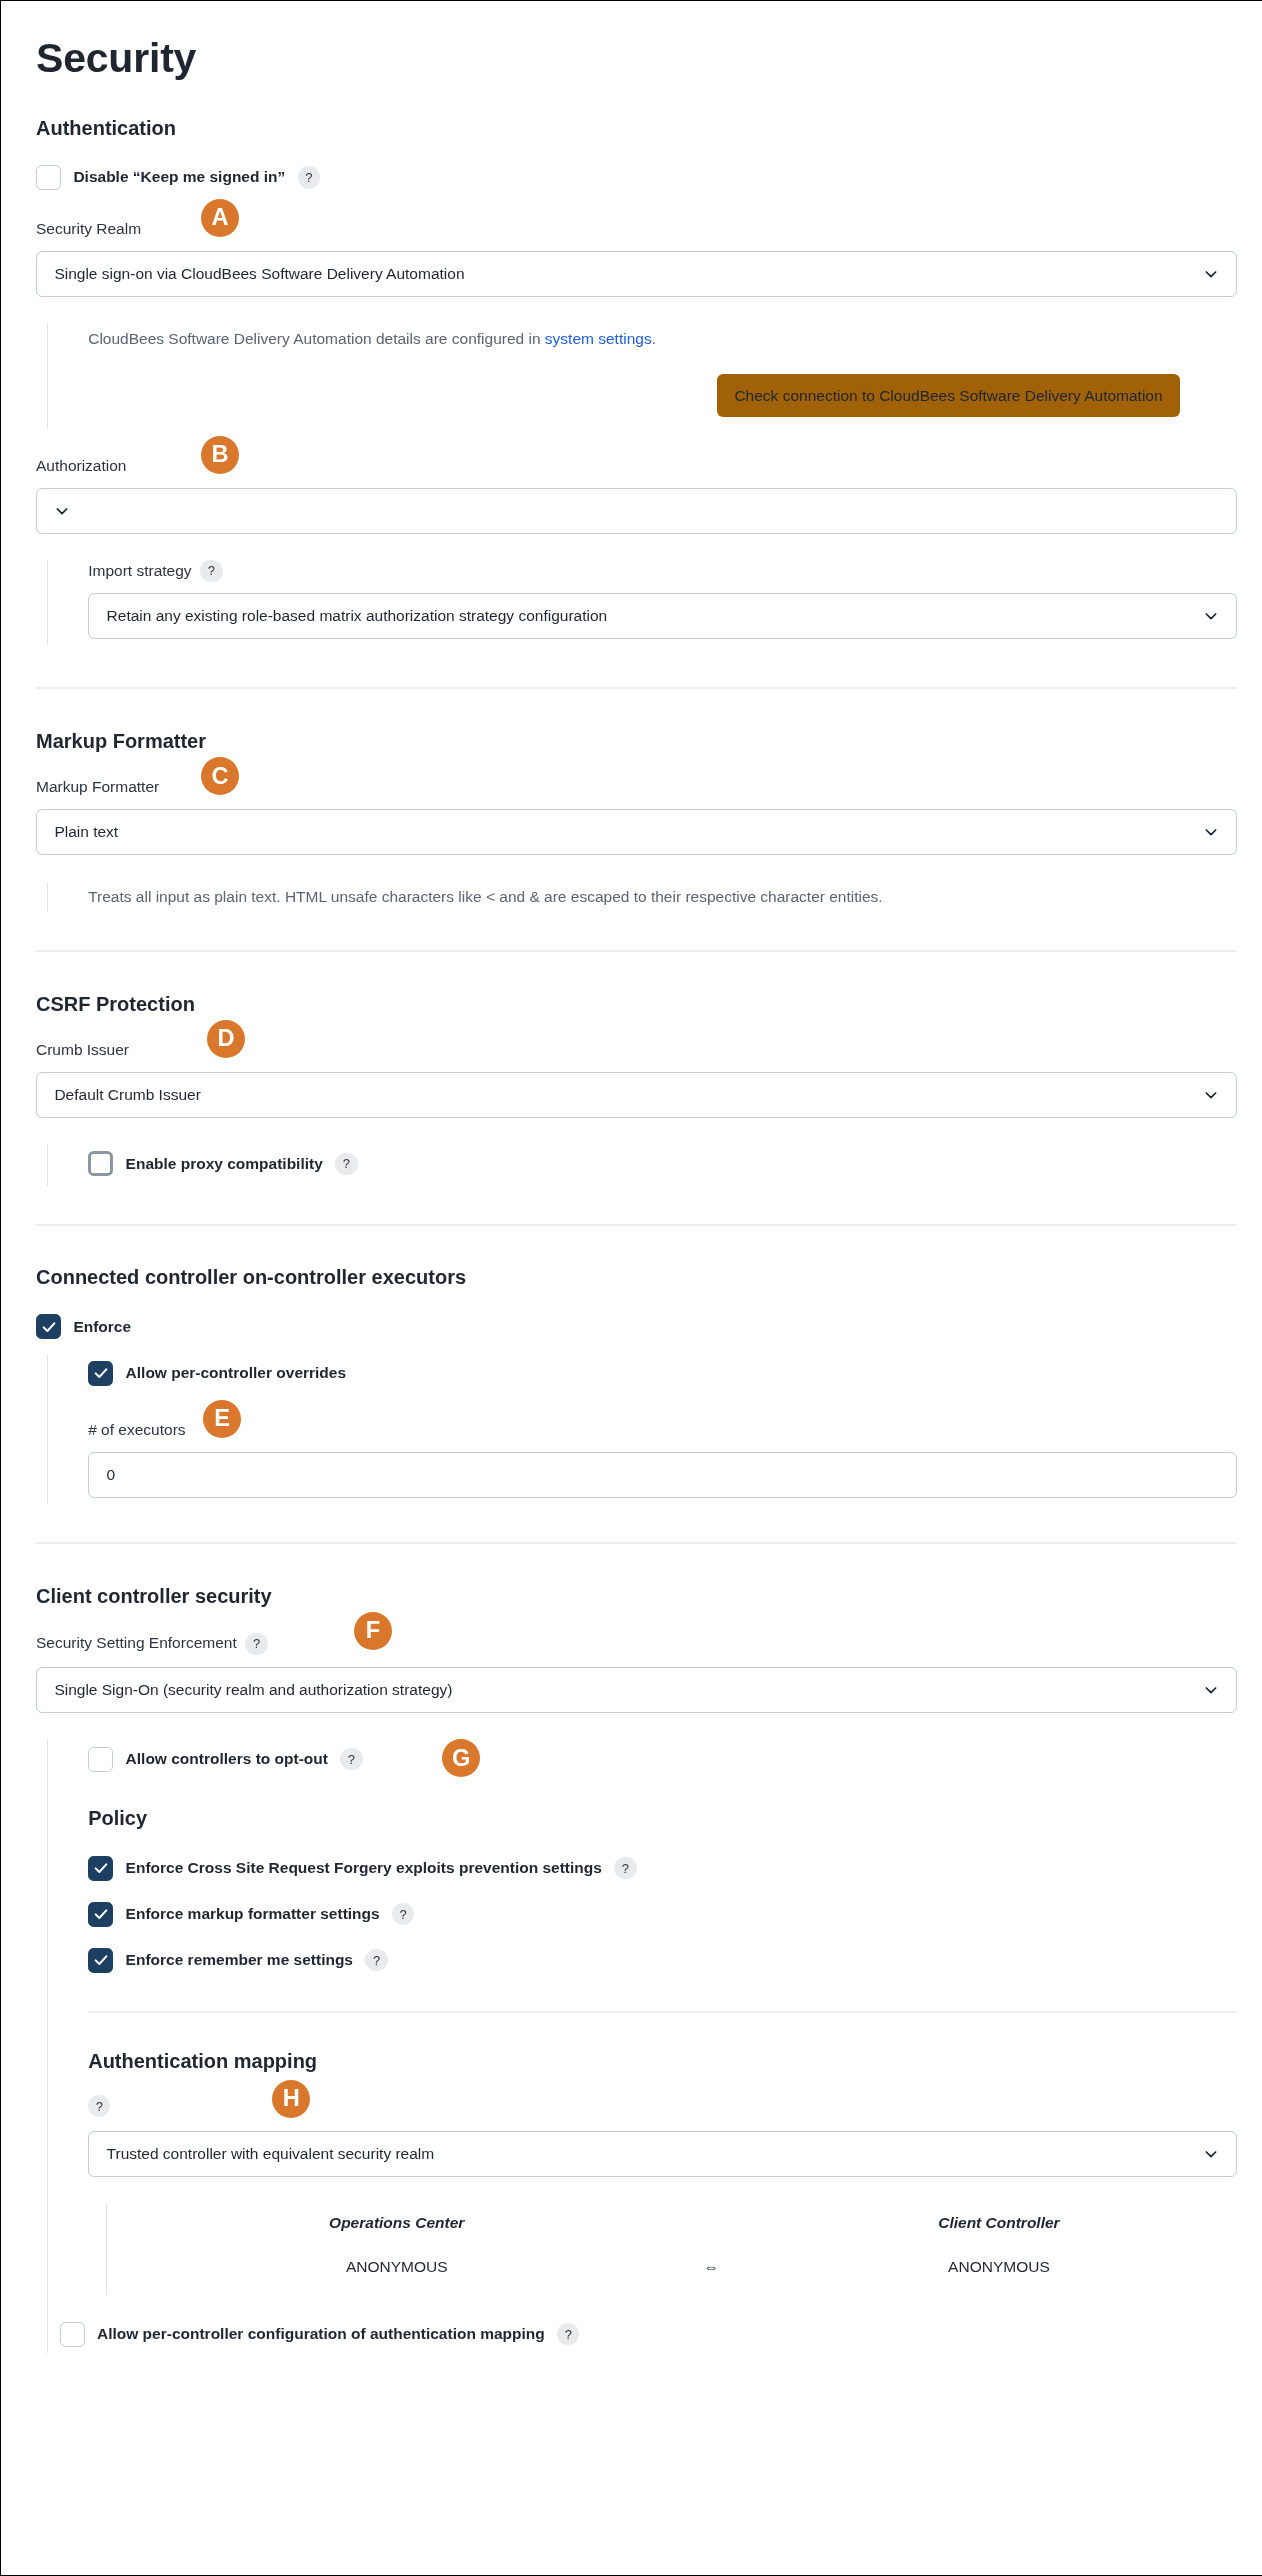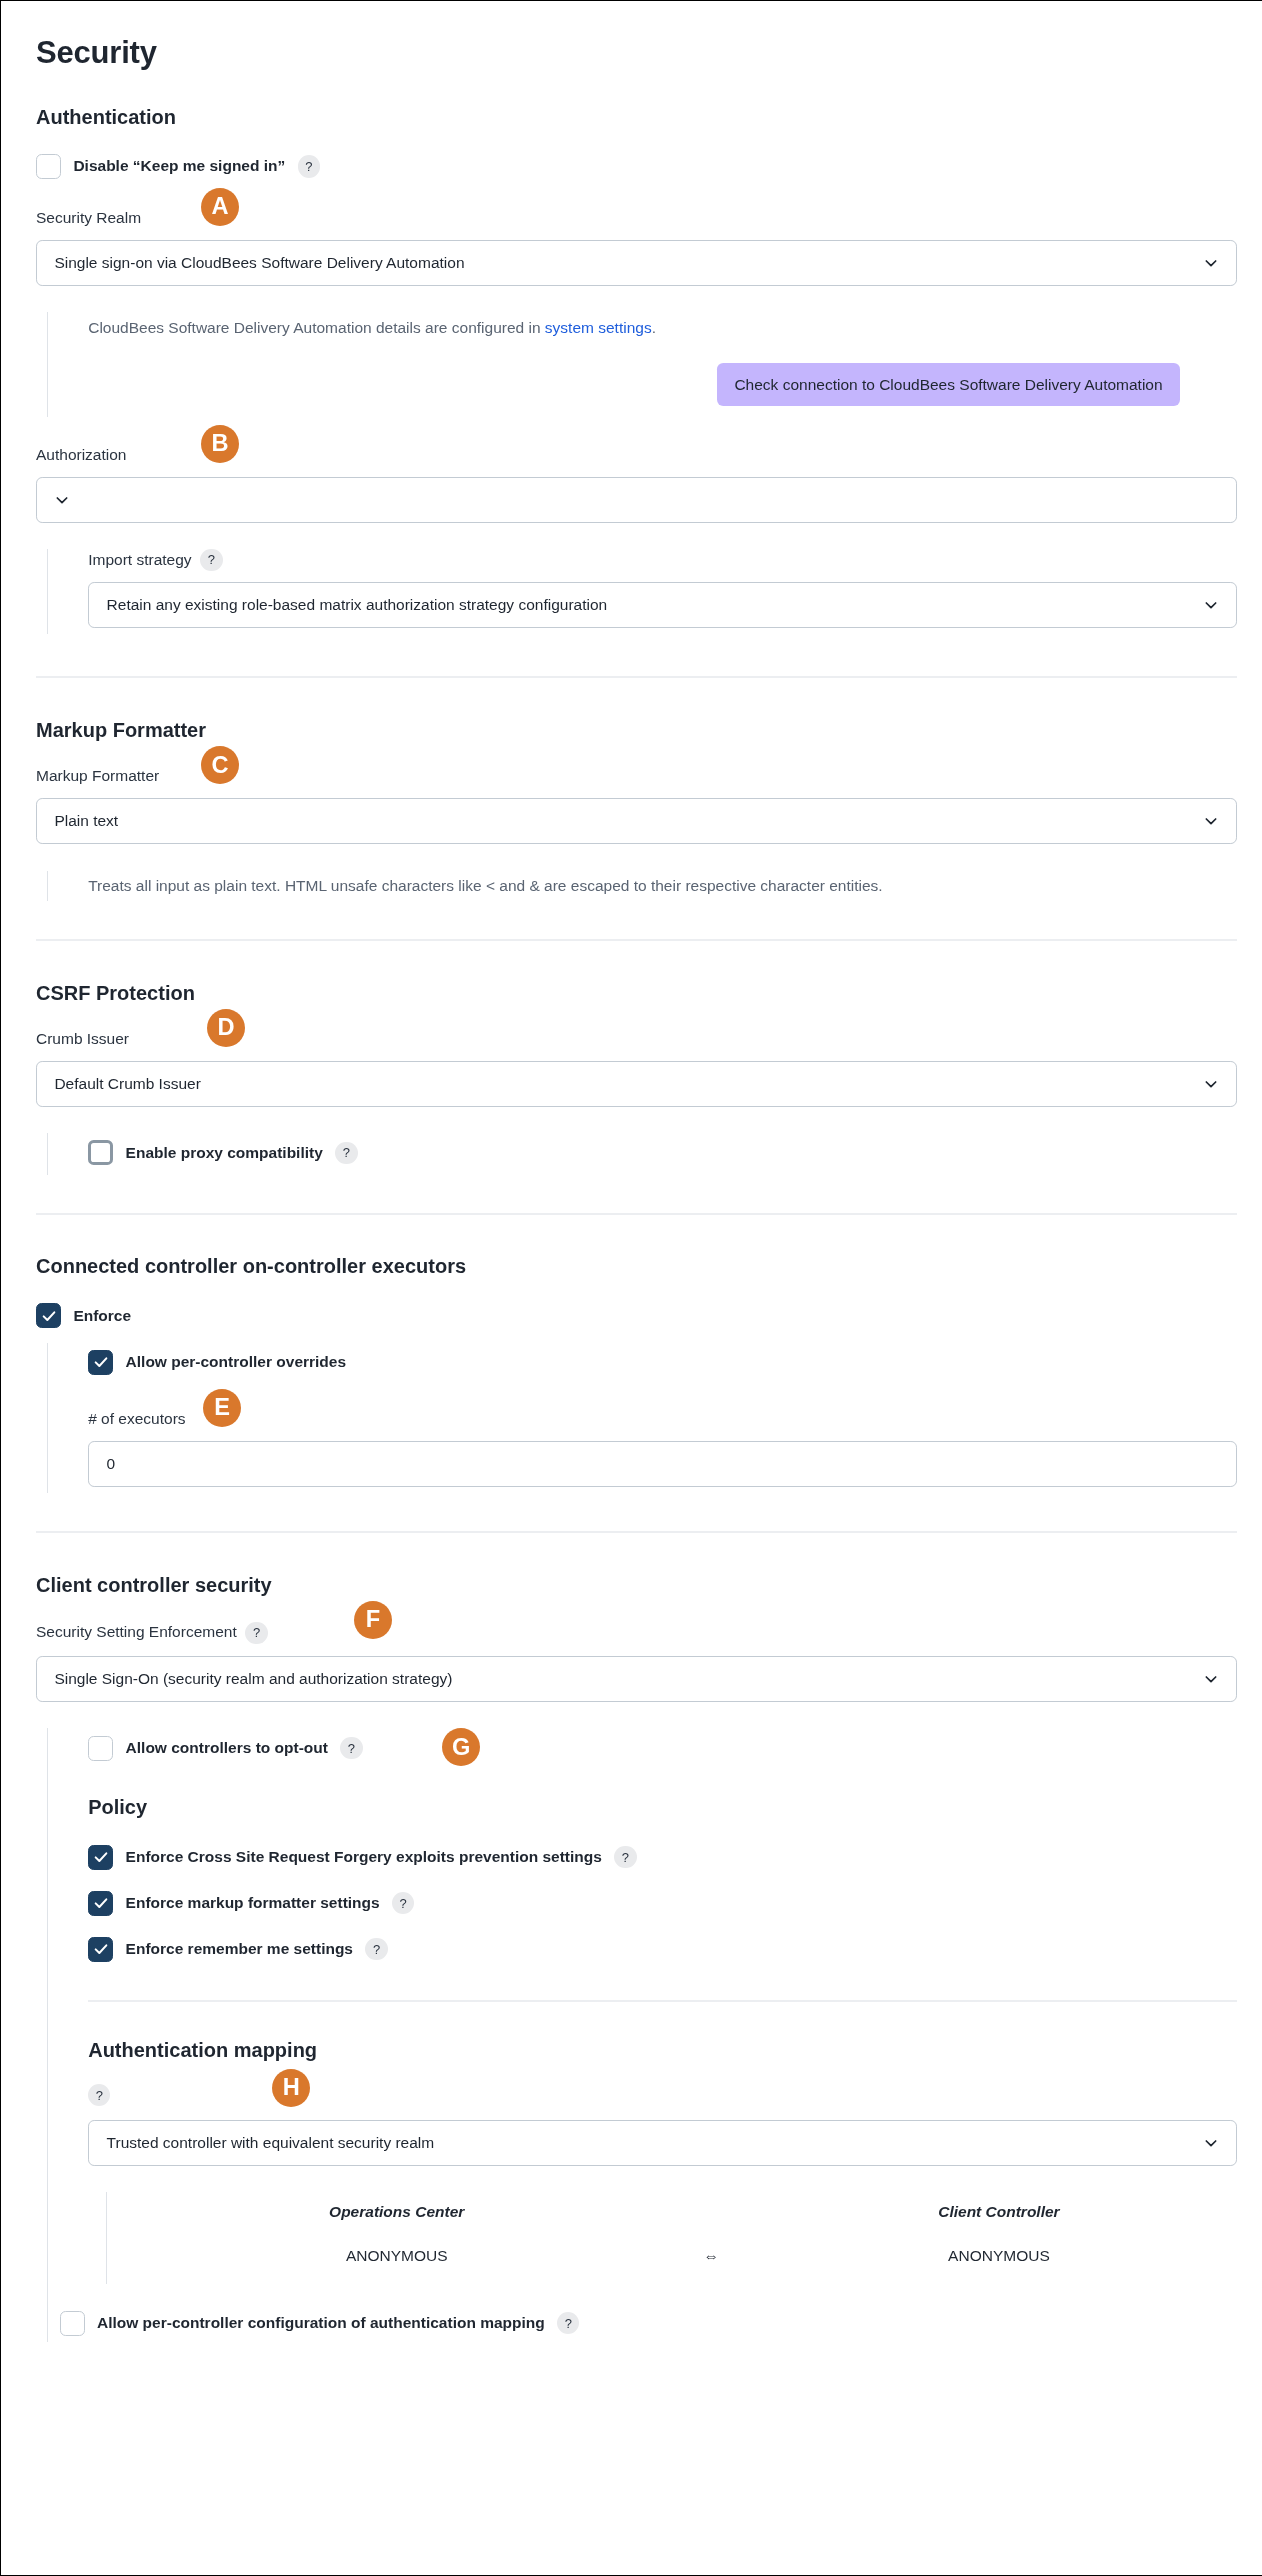--- a/index.html
+++ b/index.html
@@ -20,21 +20,21 @@
     background: #ffffff;
     overflow: hidden;
   }
   .inner {
     padding: 34px 25px 0 35px;
     box-sizing: border-box;
   }
 
   
   .page-title {
-    font-size: 31px;
+    font-size: 41px;
     font-weight: bold;
     color: #1f2630;
     letter-spacing: -0.2px;
     margin: 0 0 35px 0;
   }
   .section-title {
     font-size: 20px;
     font-weight: bold;
     color: #1f2630;
     margin: 0 0 25px 0;
@@ -187,21 +187,21 @@
     color: #5a6472;
     line-height: 1.45;
   }
   .link { color: #1f5edc; text-decoration: none; }
 
   
   .ghost-btn {
     display: inline-flex;
     align-items: center;
     justify-content: center;
-    background: #c4b5fd;
+    background: #a16207;
     border: none;
     border-radius: 6.2px;
     height: 43px;
     padding: 0 17.4px;
     font-size: 15.5px;
     color: #1f2630;
     font-family: inherit;
     cursor: pointer;
   }
 

